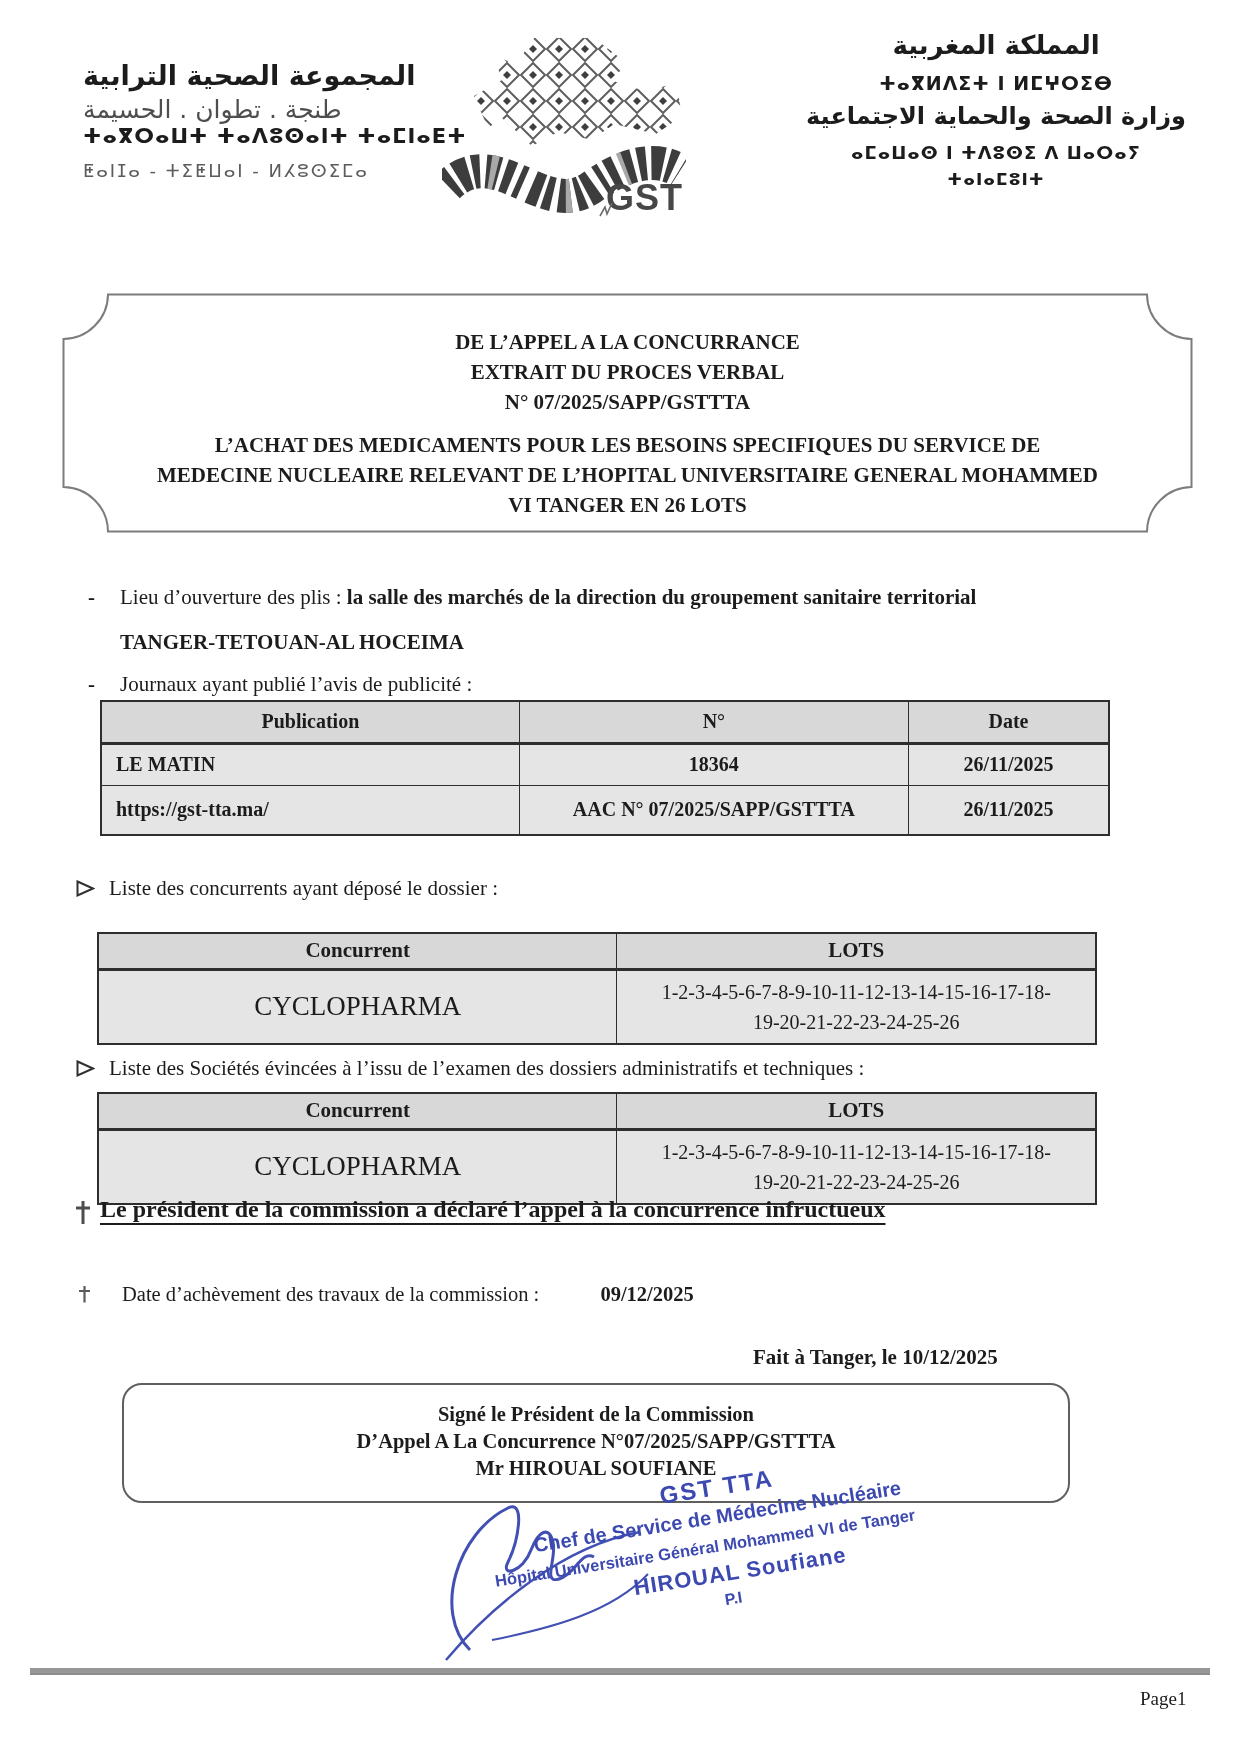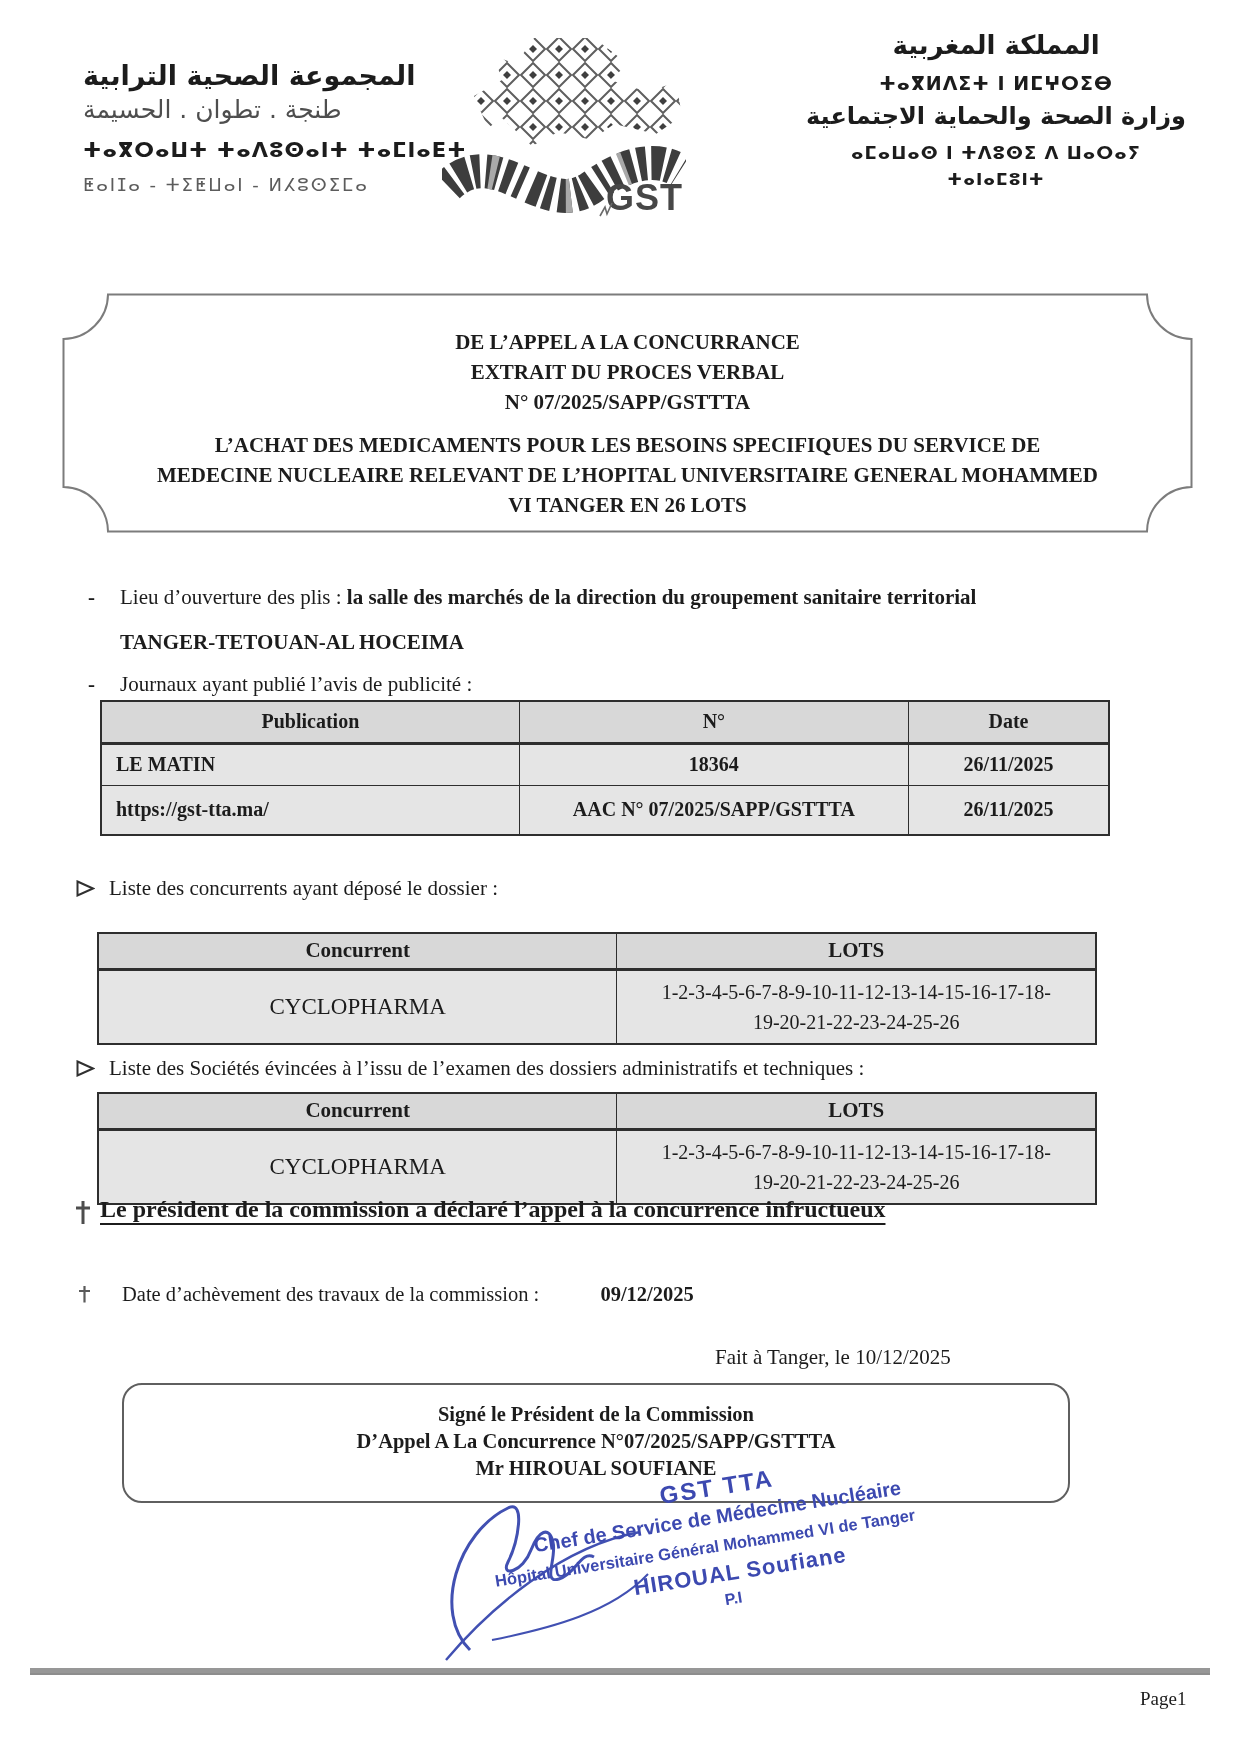--- a/index.html
+++ b/index.html
@@ -11,21 +11,21 @@
   }
   .abs { position:absolute; }
 
   
   .hdr-left  { left:83px;  top:60px;  width:392px; text-align:left; }
   .hdr-right { left:792px; top:30px;  width:408px; text-align:center; }
   .arabic { font-family:"DejaVu Sans",sans-serif; direction:rtl; }
   .tifinagh { font-family:"DejaVu Sans",sans-serif; }
   .hl-a1 { font-size:27px; font-weight:bold; }
   .hl-a2 { font-size:25px; color:#4e4e4e; margin-top:4px; }
-  .hl-t1 { font-size:21px; font-weight:bold; letter-spacing:1px; margin-top:14px; }
+  .hl-t1 { font-size:21px; font-weight:bold; letter-spacing:1px; }
   .hl-t2 { font-size:18px; color:#5c5c5c; letter-spacing:2px; margin-top:12px; }
   .hr-a1 { font-size:26px; font-weight:bold; }
   .hr-t1 { font-size:19px; font-weight:bold; letter-spacing:1px; margin-top:12px; }
   .hr-a2 { font-size:24px; font-weight:bold; margin-top:8px; }
   .hr-t2 { font-size:18px; font-weight:bold; letter-spacing:1px; margin-top:12px; }
   .hr-t3 { font-size:17px; font-weight:bold; letter-spacing:1px; margin-top:6px; }
 
   
   .plaque { left:62px; top:293px; width:1131px; height:240px; }
   .plaque svg.frame { position:absolute; left:0; top:0; }
@@ -49,32 +49,32 @@
   .t1 th { height:42px; }
   .t1 .r1 td { height:42px; font-weight:bold; }
   .t1 .r2 td { height:50px; font-weight:bold; }
   .cell-left { text-align:left; padding-left:14px; }
   .cell-center { text-align:center; }
   .url-cell { font-size:23px; }
   .t2 { width:1000px; }
   .t2 col:nth-child(1){ width:52%; } .t2 col:nth-child(2){ width:48%; }
   .t2 th { height:36px; font-size:21px; }
   .t2 td { text-align:center; font-size:20px; }
-  .t2 .concurrent-cell { font-size:23px; }
+  .t2 .concurrent-cell { font-size:27px; }
   .t2 .lots-cell { padding:6px 36px; line-height:30px; }
 
   .section-title { font-size:21px; display:flex; align-items:center; gap:14px; }
   .arrow-ic { flex:0 0 auto; }
 
   
   .declaration { left:74px; top:1196px; width:1080px; font-size:24px; font-weight:bold;
                  display:flex; align-items:flex-start; gap:8px; }
   .declaration .txt { text-decoration:underline; text-decoration-thickness:2px; text-underline-offset:6px; }
   .achv { left:78px; top:1283px; font-size:20.5px; display:flex; align-items:center;gap:28px; }
-  .fait { left:715px; top:1345px; font-size:21px; font-weight:normal; }
+  .fait { left:753px; top:1345px; font-size:21px; font-weight:bold; }
 
   
   .sig-box { left:122px; top:1383px; width:948px; height:120px;
              border:2px solid #5f5f5f; border-radius:20px; text-align:center;
              padding-top:16px; font-weight:bold; font-size:20.5px; line-height:27px; }
 
   
   .stamp { left:470px; top:1512px; width:540px; color:#3c49b0;
            font-family:"Liberation Sans","DejaVu Sans",sans-serif; font-weight:bold;
            transform:rotate(-9deg); transform-origin:left top; }

